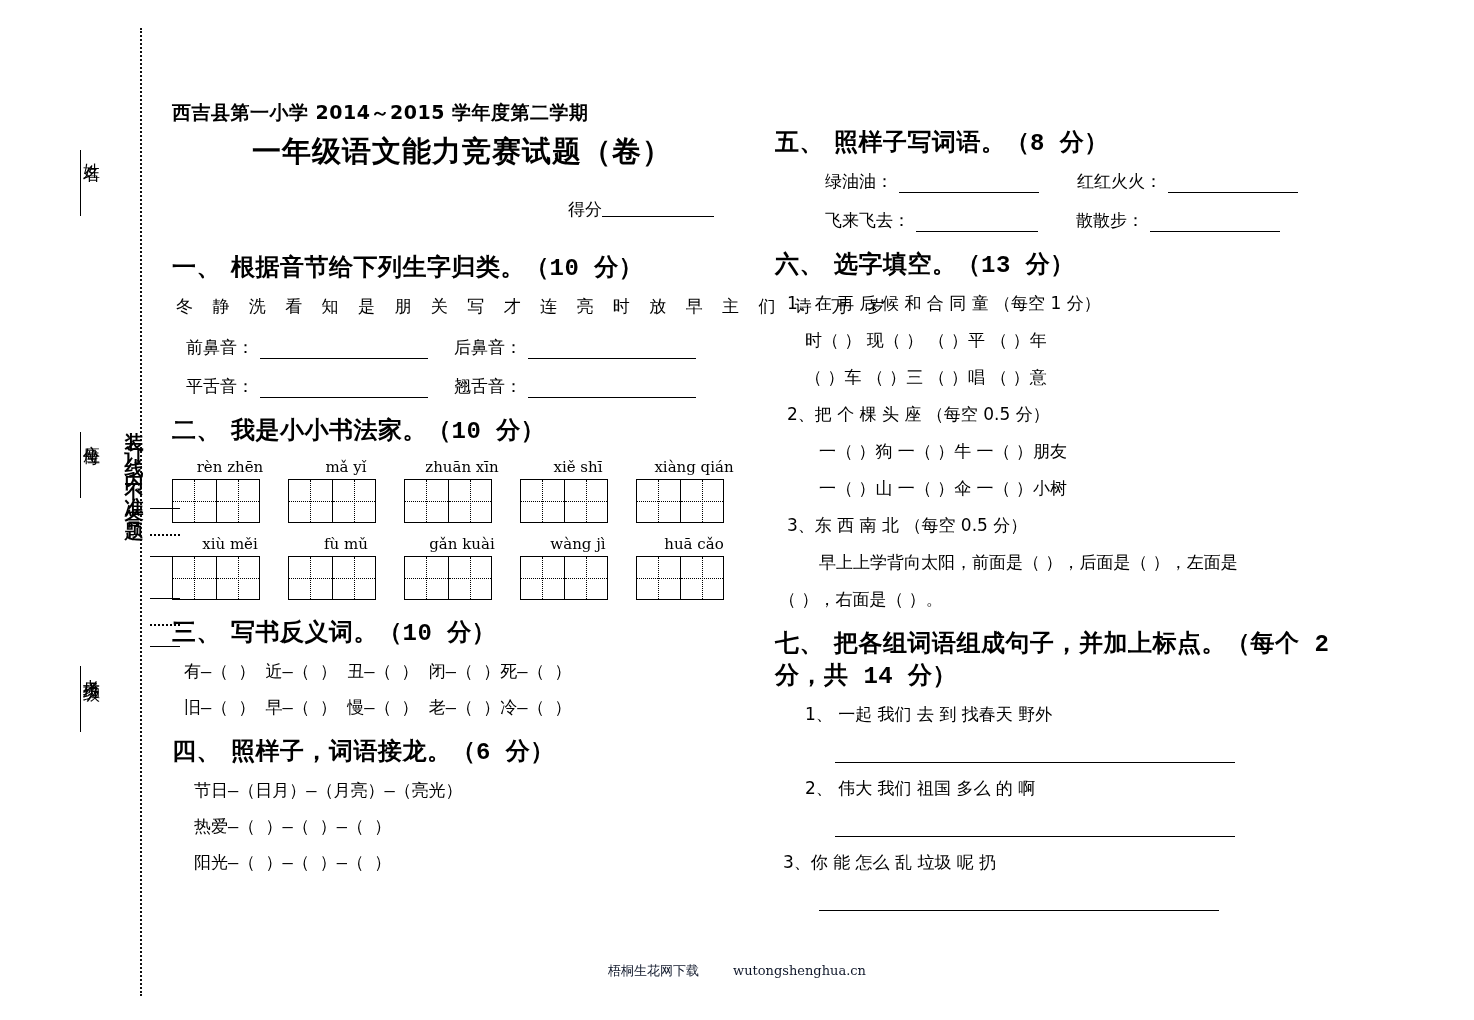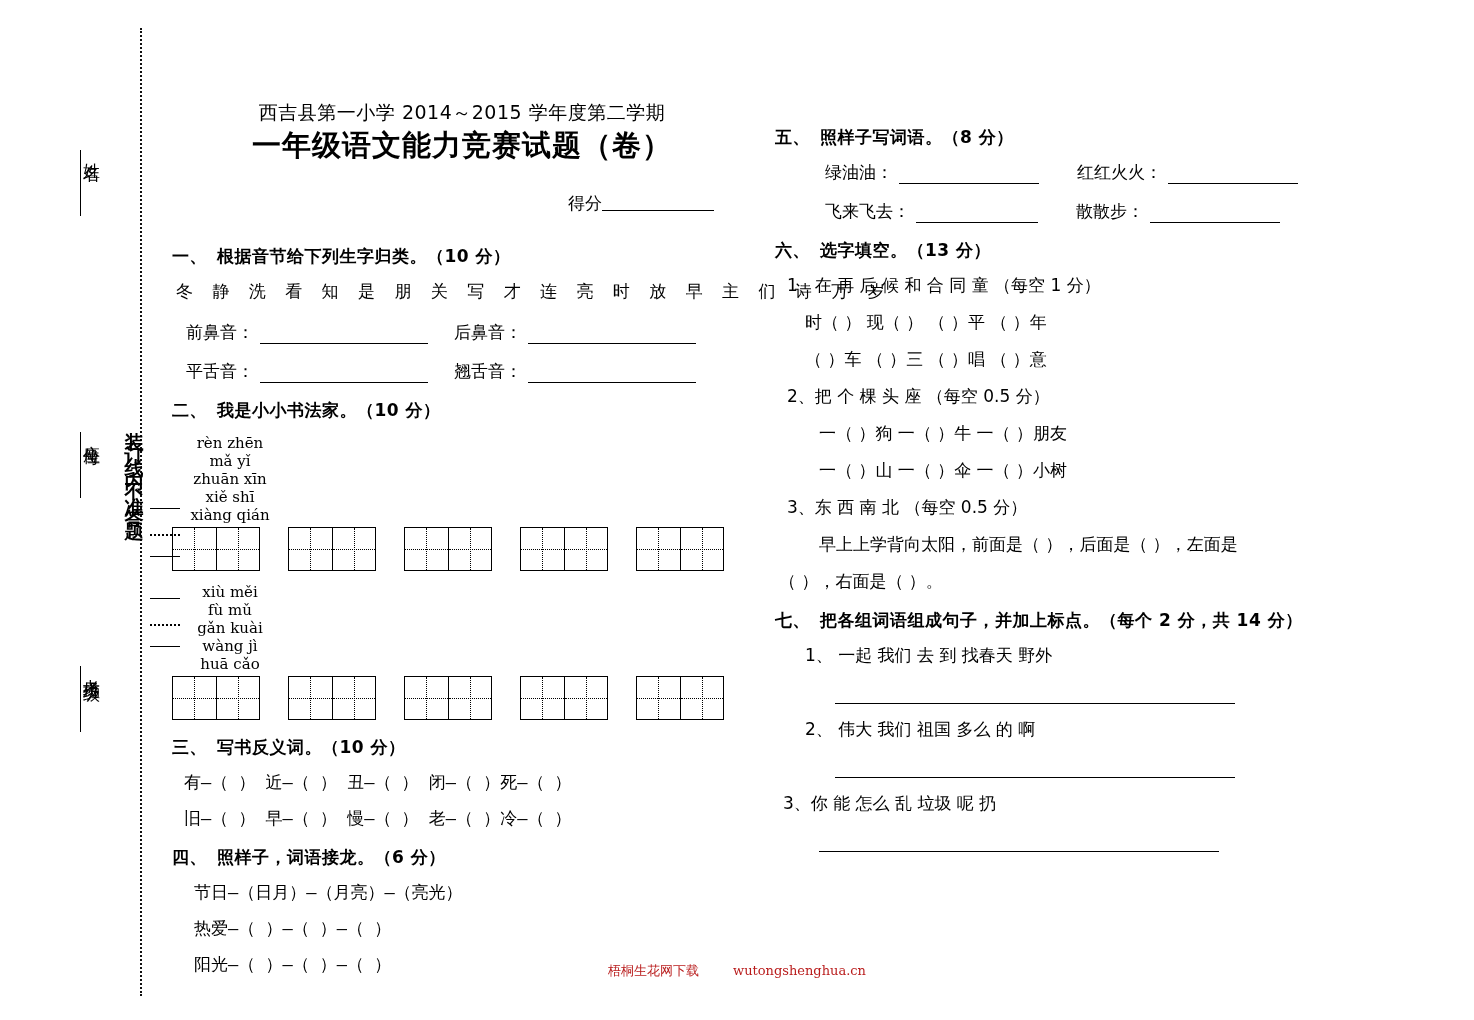--- a/index.html
+++ b/index.html
@@ -87,25 +87,24 @@
   }
   .col-right {
     position: absolute;
     left: 775px;
     top: 110px;
     width: 580px;
   }
 
   
   .school-line {
-    text-align: center;
     font-size: 19px;
-    font-weight: normal;
+    font-weight: bold;
     letter-spacing: 0.5px;
-    margin-bottom: 0;
+    margin-bottom: 6px;
   }
   .paper-title {
     text-align: center;
     font-size: 29px;
     font-weight: bold;
     letter-spacing: 1px;
     margin-bottom: 26px;
   }
   .score-row {
     text-align: right;
@@ -114,24 +113,25 @@
     margin-bottom: 30px;
   }
   .score-blank {
     display: inline-block;
     width: 112px;
     border-bottom: 1px solid #000;
     vertical-align: -2px;
   }
 
   .sec-title {
-    font-size: 17px;
+    font-size: 24px;
     font-weight: bold;
     margin: 16px 0 12px 0;
     letter-spacing: 0.5px;
+    font-family: Liberation Mono, monospace;
   }
   .sec-title .num { margin-right: 10px; }
 
   
   .chars-row {
     font-size: 17px;
     letter-spacing: 7px;
     margin: 4px 0 18px 4px;
     white-space: nowrap;
   }
@@ -150,21 +150,20 @@
     margin-left: 6px;
   }
 
   
   .grid-block { margin-bottom: 2px; }
   .pinyin-row {
     display: flex;
     font-size: 15px;
     font-family: "DejaVu Serif", "Liberation Serif", serif;
     margin-bottom: 3px;
-    flex-direction: column;
   }
   .pinyin-cellx {
     width: 116px;
     text-align: center;
   }
   .grid-row { display: flex; margin-bottom: 12px; }
   .tzg-wrap { width: 116px; }
   .tzg {
     width: 88px;
     height: 44px;
@@ -227,21 +226,21 @@
   }
 
   
   .footer {
     position: absolute;
     left: 0;
     right: 0;
     top: 962px;
     text-align: center;
     font-size: 13px;
-    color: #b91c1c;
+    color: #0f172a;
     font-family: "DejaVu Serif", "Liberation Serif", serif;
   }
   .footer .sep { display: inline-block; width: 34px; }
 </style>
 </head>
 <body>
 
 <div class="page">
 
   <div class="margin-strip">

